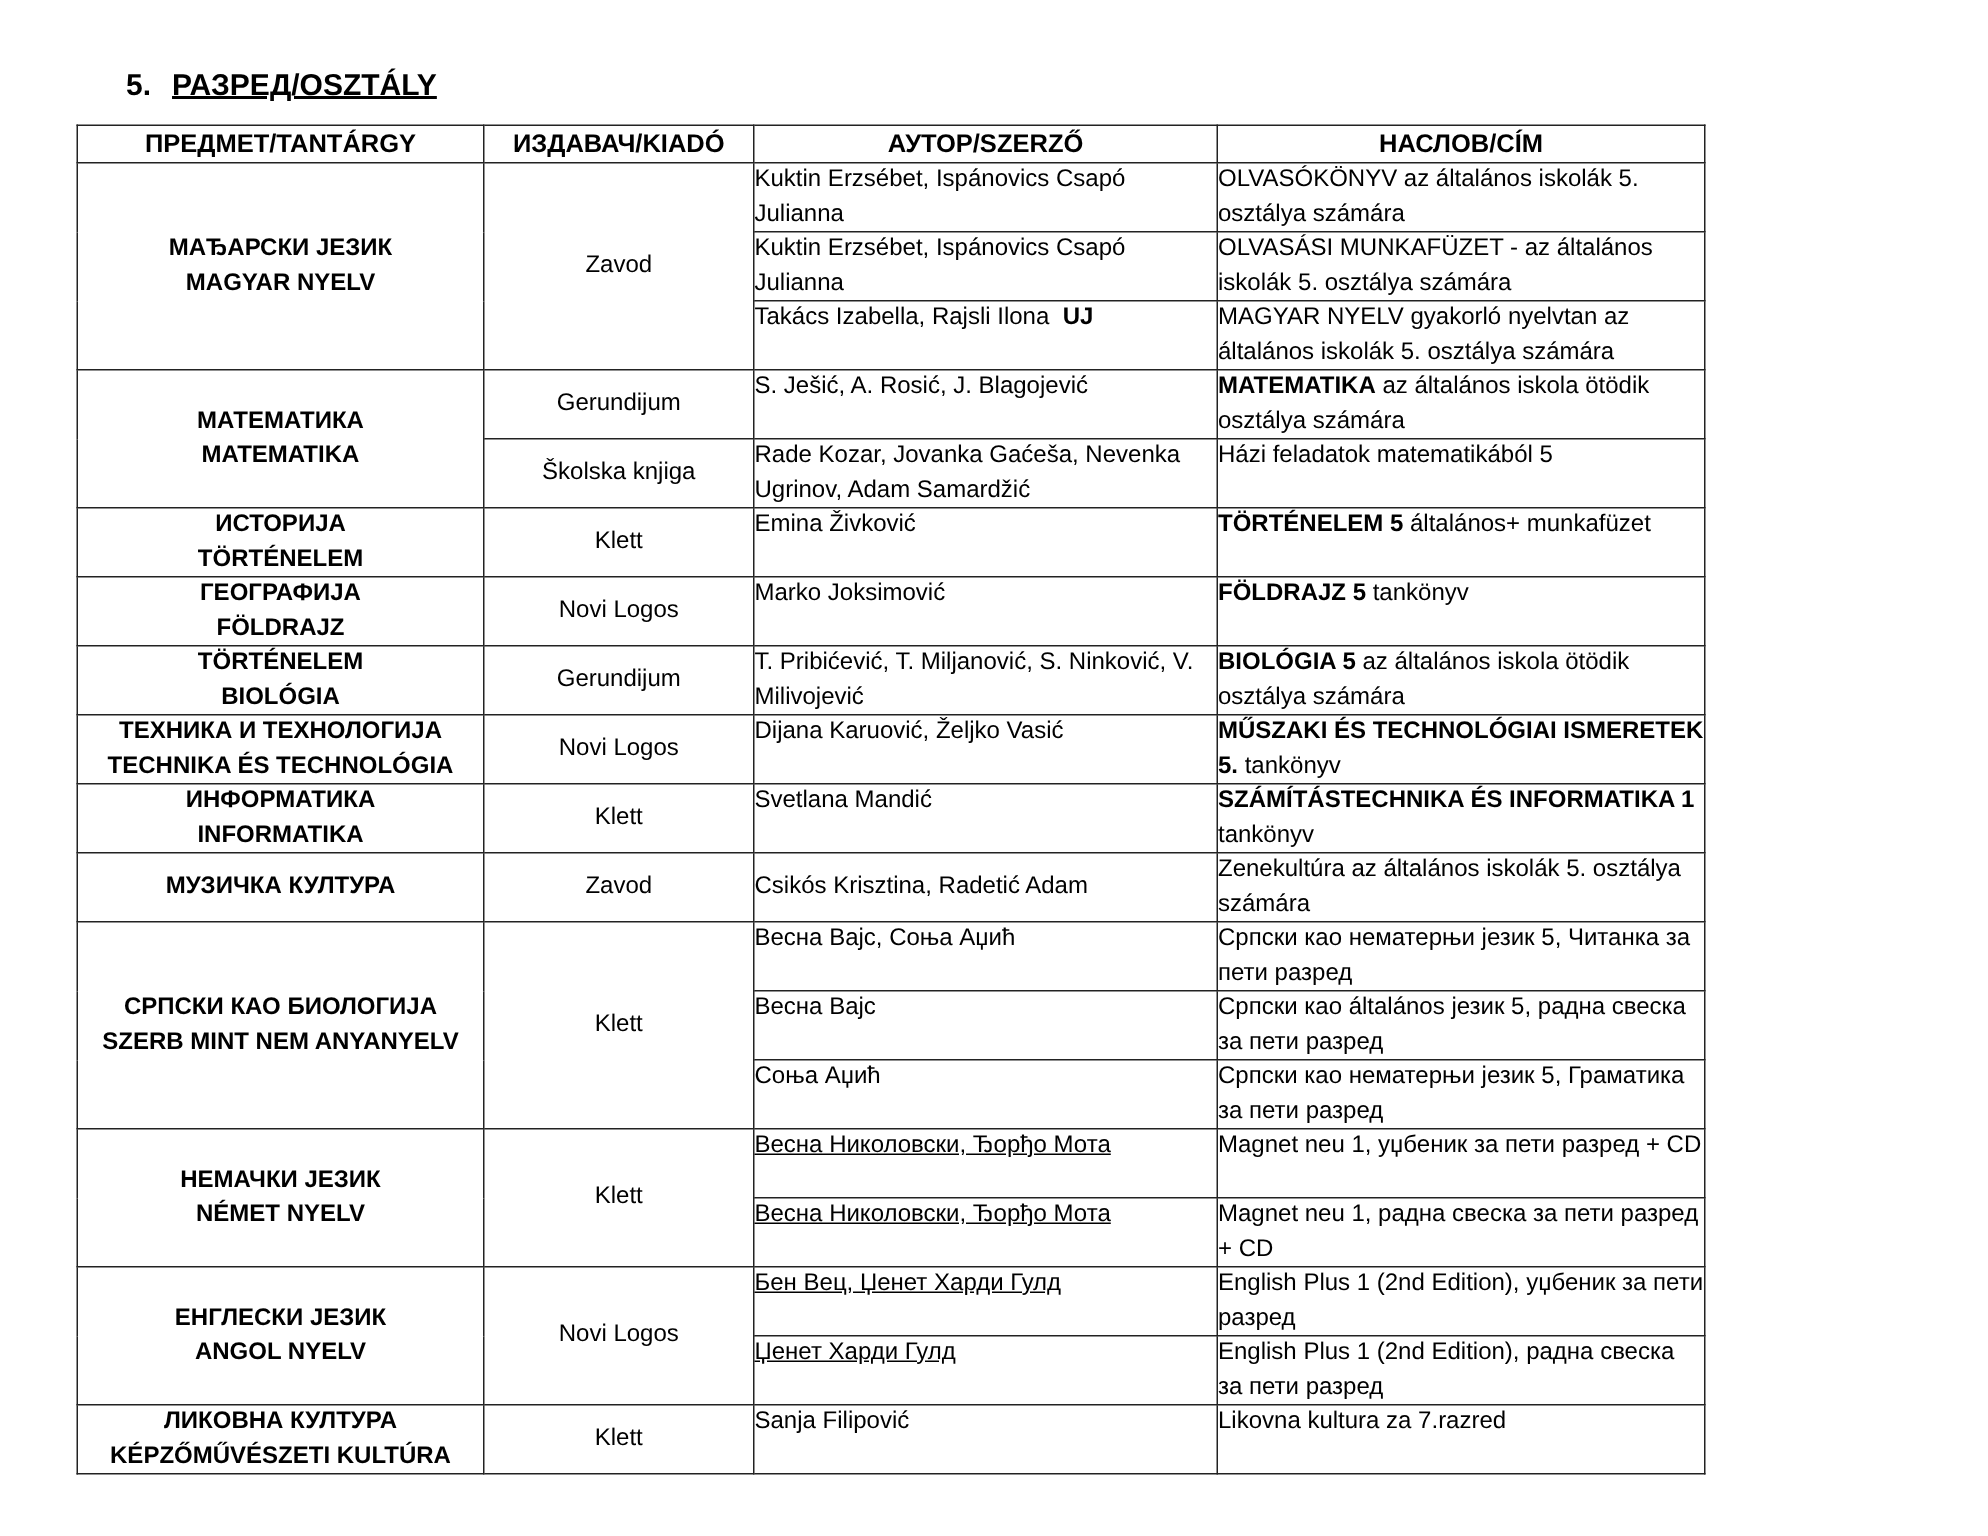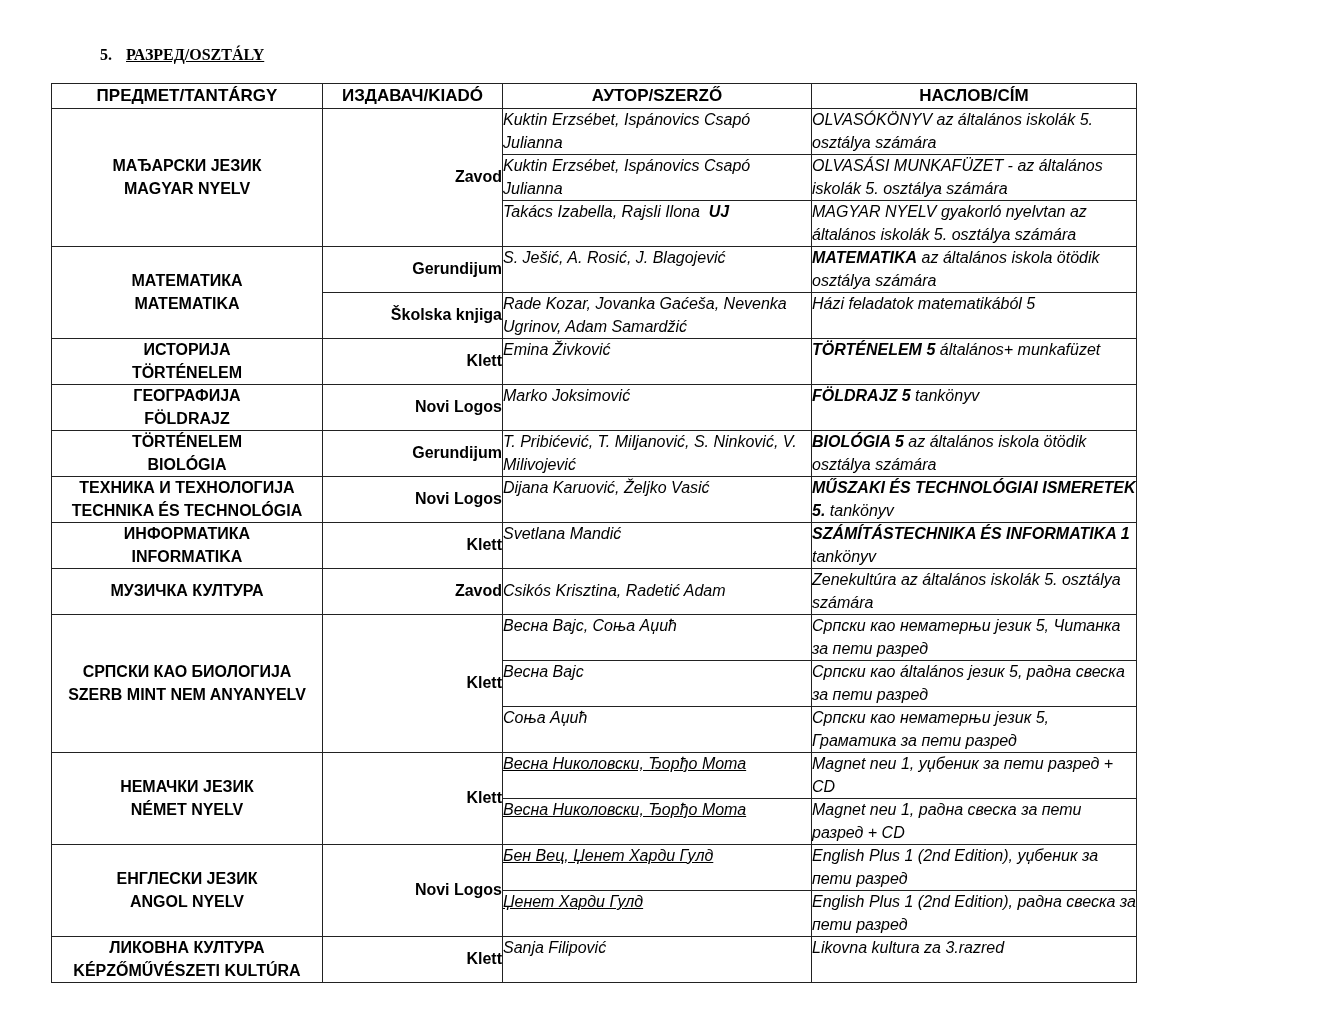--- a/index.html
+++ b/index.html
@@ -1,32 +1,32 @@
 <!DOCTYPE html>
 <html><head>
 <meta charset="utf-8">
 <style>
   html, body { margin: 0; padding: 0; background: #ffffff; }
   body { width: 1325px; height: 1024px; position: relative; overflow: hidden;
          font-family: "Liberation Sans", "DejaVu Sans", sans-serif; color: #000; }
-  .heading { position: absolute; left: 100px; top: 46px; font-size: 16px; font-weight: bold; font-family: Liberation Serif, serif; }
+  .heading { position: absolute; left: 84px; top: 46px; font-size: 20px; font-weight: bold; }
   .heading .num { margin-right: 14px; }
   .heading .title { text-decoration: underline; }
   table.books { position: absolute; left: 51px; top: 83px; border-collapse: collapse;
                 table-layout: fixed; width: 1085px; font-size: 16px; }
   table.books col.c1 { width: 271px; }
   table.books col.c2 { width: 180px; }
   table.books col.c3 { width: 309px; }
   table.books col.c4 { width: 325px; }
   table.books th, table.books td { border: 1.3px solid #222; padding: 0; }
   table.books th { height: 24px; font-weight: bold; vertical-align: middle; font-size: 17px; }
   table.books td { height: 45px; line-height: 22.5px; }
   td.subject { text-align: center; vertical-align: middle; font-weight: bold; }
-  td.publisher { text-align: right; vertical-align: middle; font-weight: bold; }
-  td.author, td.title { vertical-align: top; padding-left: 8px; padding-right: 6px; font-style: italic; }
+  td.publisher { text-align: center; vertical-align: middle; }
+  td.author, td.title { vertical-align: top; padding-left: 8px; padding-right: 6px; }
   .line { display: block; }
   .u { text-decoration: underline; }
   b { font-weight: bold; }
 </style>
 </head>
 <body>
 
 <div class="heading">
   <span class="num">5.</span><span class="title">РАЗРЕД/OSZTÁLY</span>
 </div>
@@ -174,16 +174,16 @@
         <td class="author"><span class="u">Џенет Харди Гулд</span></td>
         <td class="title"><span>English Plus 1 (2nd Edition), радна свеска за пети разред</span></td>
       </tr>
       <tr>
         <td class="subject" rowspan="1">
           <span class="line">ЛИКОВНА КУЛТУРА</span>
           <span class="line">KÉPZŐMŰVÉSZETI KULTÚRA</span>
         </td>
         <td class="publisher" rowspan="1"><span>Klett</span></td>
         <td class="author"><span>Sanja Filipović</span></td>
-        <td class="title"><span>Likovna kultura za 3.razred</span></td>
+        <td class="title"><span>Likovna kultura za 7.razred</span></td>
       </tr>
     </tbody>
 </table>
 
 </body></html>

